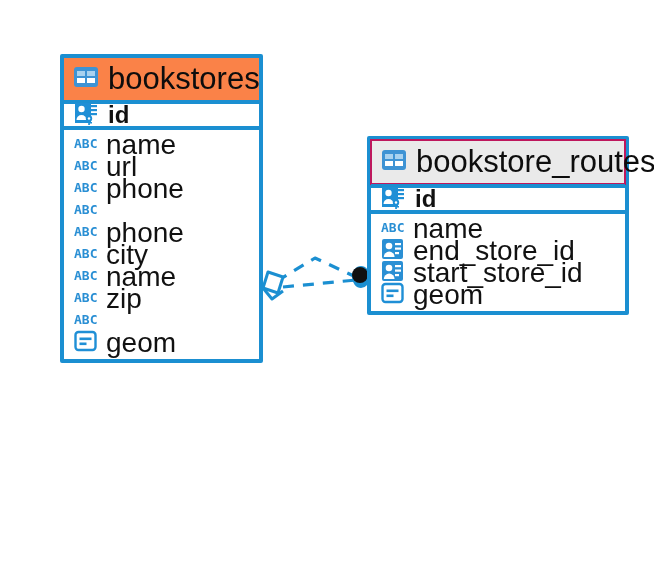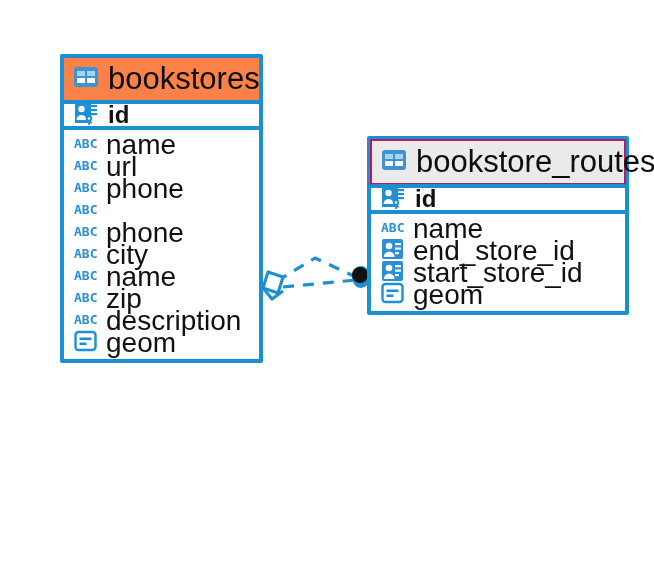--- a/index.html
+++ b/index.html
@@ -190,21 +190,20 @@
             </svg>
         </span>
         <span class="field-name">zip</span>
       </div>
       <div class="field-row">
         <span class="ico">
           <svg width="24" height="16" viewBox="0 0 24 16">
               <text x="0" y="13" font-family="DejaVu Sans Mono, monospace" font-size="13" font-weight="bold" fill="#2a8fd4">ABC</text>
             </svg>
         </span>
-        <span class="field-name">description</span>
       </div>
       <div class="field-row">
         <span class="ico">
           <svg width="24" height="22" viewBox="0 0 24 22">
             <rect x="1.5" y="2" width="20" height="18" rx="3" fill="#ffffff" stroke="#1f8fd6" stroke-width="2.4"></rect>
             <rect x="5.5" y="7.5" width="12" height="2.6" fill="#1f8fd6"></rect>
             <rect x="5.5" y="12.5" width="7" height="2.6" fill="#1f8fd6"></rect>
           </svg>
         </span>
         <span class="field-name">geom</span>

